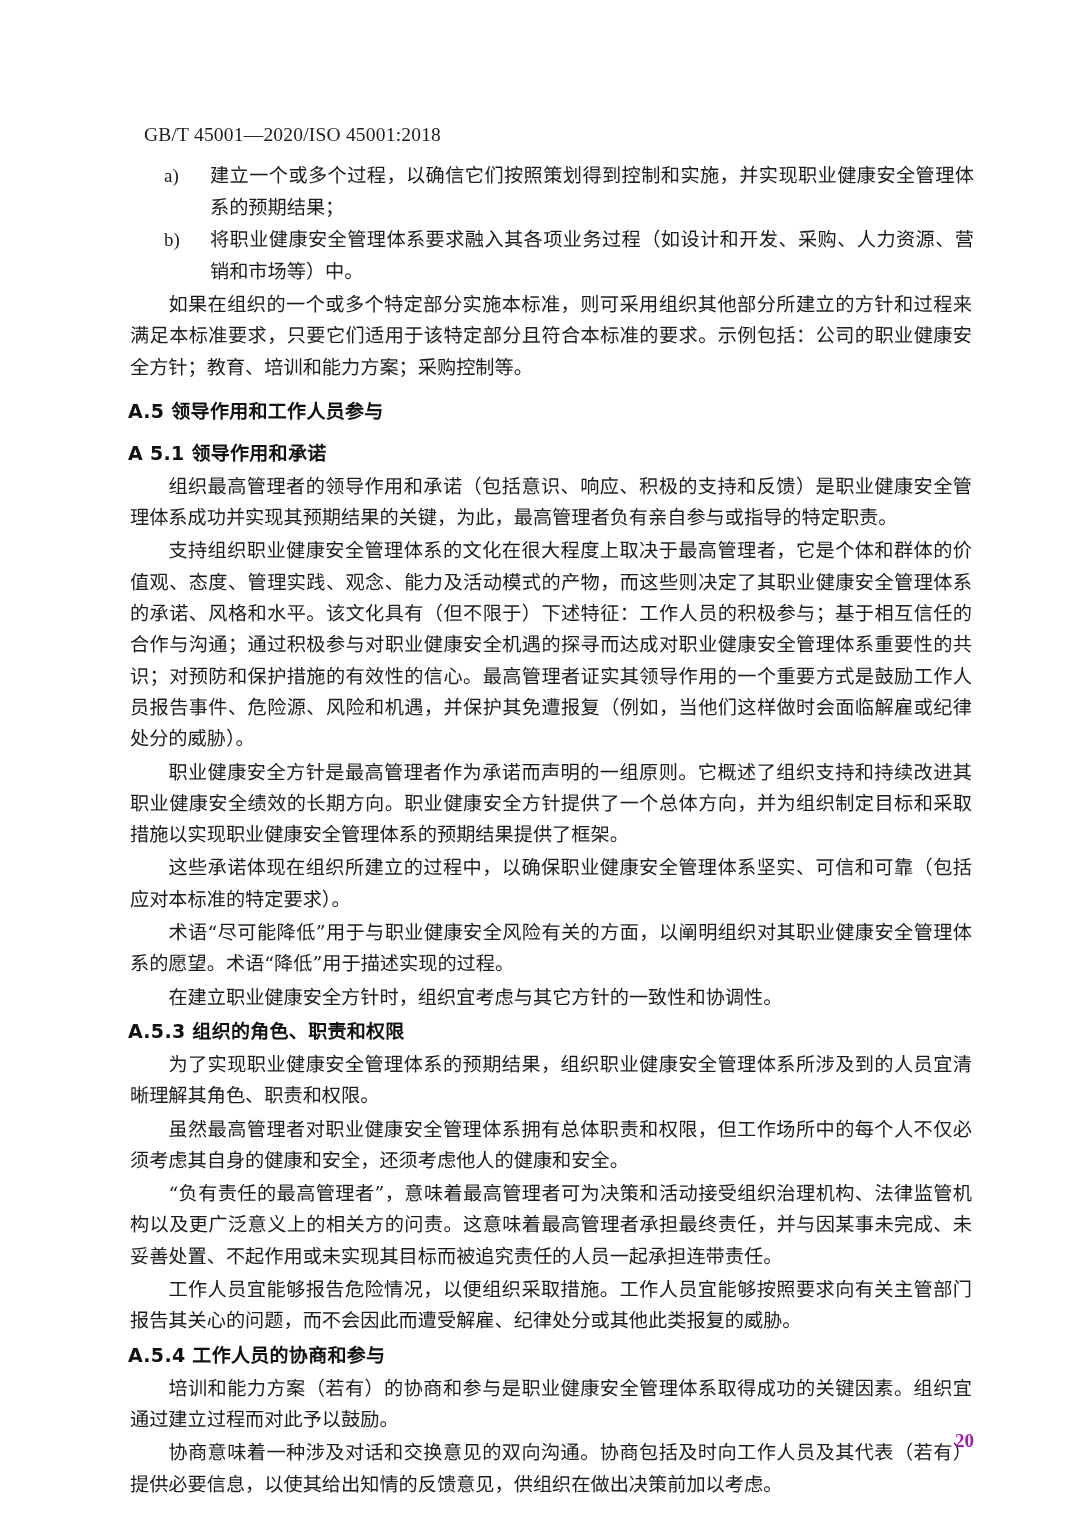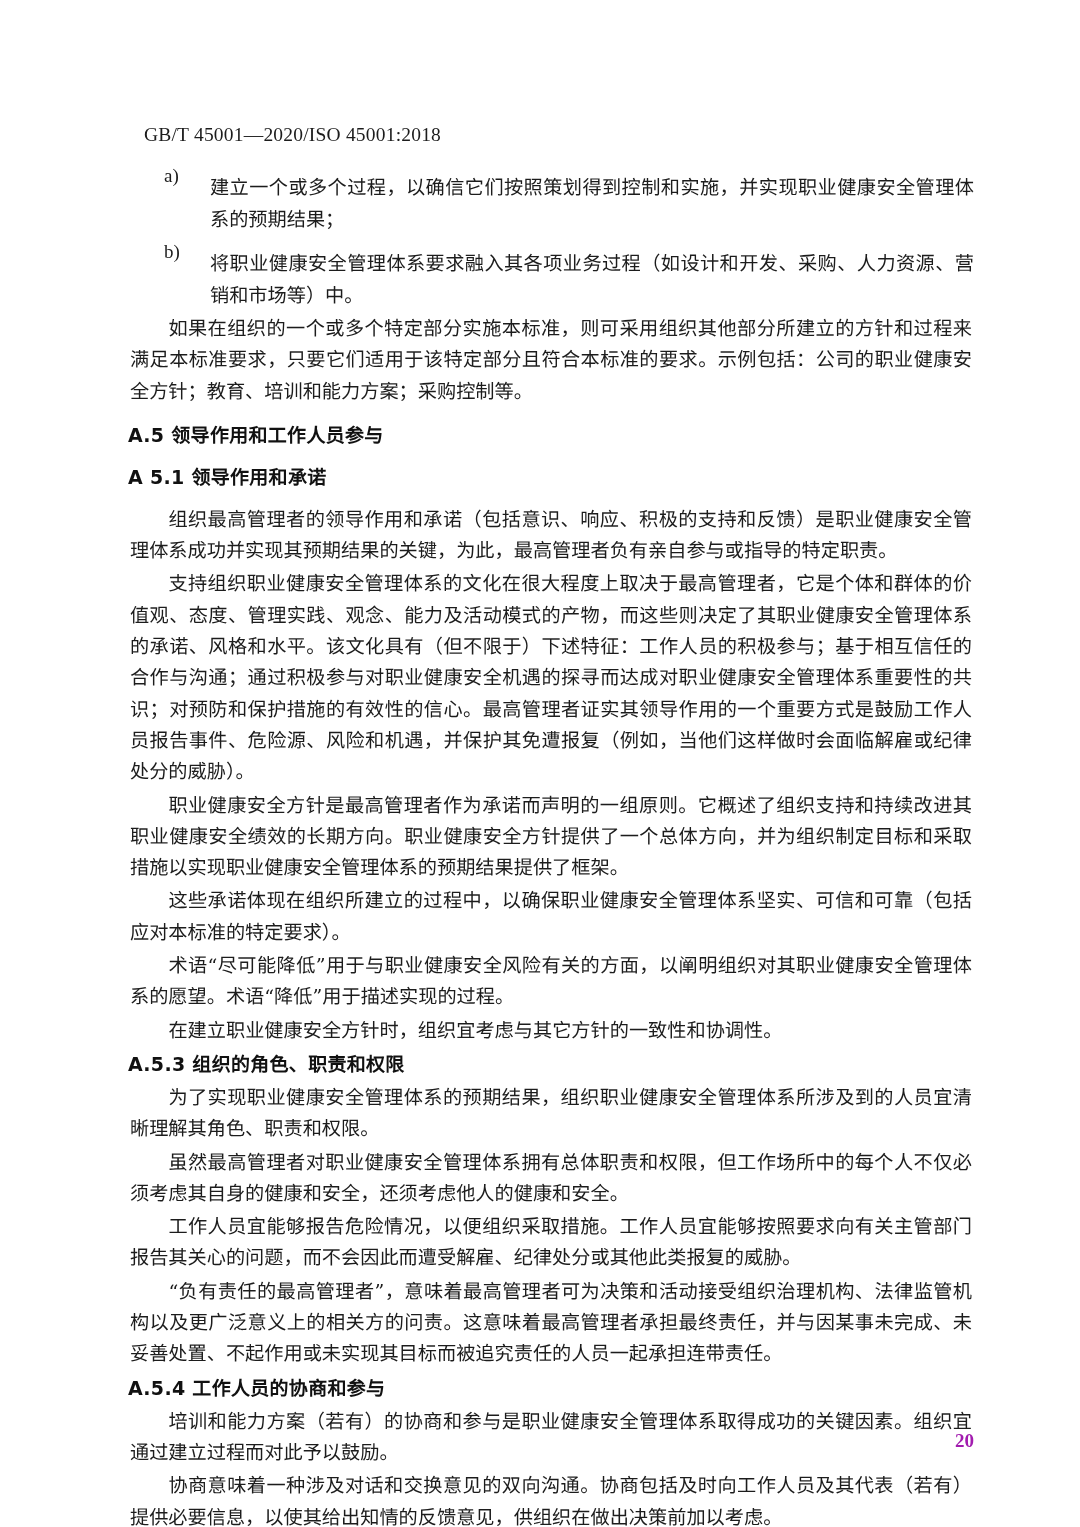--- a/index.html
+++ b/index.html
@@ -62,21 +62,20 @@
     line-height: 31.5px;
     color: #1c1c1c;
   }
   .list-text {
     flex: 1 1 auto;
     font-size: 19.2px;
     line-height: 31.5px;
     text-align: justify;
     text-justify: inter-character;
     color: #1c1c1c;
-    margin-top: 12px;
   }
 
   
   .para {
     margin: 2px;
     font-size: 19.2px;
     line-height: 31.3px;
     text-align: justify;
     text-justify: inter-character;
     text-indent: 2em;
@@ -86,21 +85,21 @@
   
   .heading {
     margin: 14px 0 10px 0;
     font-family: "DejaVu Sans", "Liberation Sans", sans-serif;
     font-size: 19px;
     font-weight: bold;
     line-height: 28px;
     color: #111111;
     letter-spacing: 0.3px;
   }
-  .heading.tight-bottom { margin-bottom: 13px; }
+  .heading.tight-bottom { margin-bottom: 4px; }
   .heading.flush { margin-top: 4px; margin-bottom: 4px; }
 
   
   .page-number {
     position: absolute;
     right: 106px;
     top: 1430px;
     font-family: "Liberation Serif", "DejaVu Serif", serif;
     font-size: 19px;
     color: #a21caf;
@@ -159,22 +158,22 @@
     <p class="para">支持组织职业健康安全管理体系的文化在很大程度上取决于最高管理者，它是个体和群体的价值观、态度、管理实践、观念、能力及活动模式的产物，而这些则决定了其职业健康安全管理体系的承诺、风格和水平。该文化具有（但不限于）下述特征：工作人员的积极参与；基于相互信任的合作与沟通；通过积极参与对职业健康安全机遇的探寻而达成对职业健康安全管理体系重要性的共识；对预防和保护措施的有效性的信心。最高管理者证实其领导作用的一个重要方式是鼓励工作人员报告事件、危险源、风险和机遇，并保护其免遭报复（例如，当他们这样做时会面临解雇或纪律处分的威胁）。</p>
 
     <p class="para">职业健康安全方针是最高管理者作为承诺而声明的一组原则。它概述了组织支持和持续改进其职业健康安全绩效的长期方向。职业健康安全方针提供了一个总体方向，并为组织制定目标和采取措施以实现职业健康安全管理体系的预期结果提供了框架。</p>
     <p class="para">这些承诺体现在组织所建立的过程中，以确保职业健康安全管理体系坚实、可信和可靠（包括应对本标准的特定要求）。</p>
     <p class="para">术语“尽可能降低”用于与职业健康安全风险有关的方面，以阐明组织对其职业健康安全管理体系的愿望。术语“降低”用于描述实现的过程。</p>
     <p class="para">在建立职业健康安全方针时，组织宜考虑与其它方针的一致性和协调性。</p>
 
     <h3 class="heading flush">A.5.3  组织的角色、职责和权限</h3>
     <p class="para">为了实现职业健康安全管理体系的预期结果，组织职业健康安全管理体系所涉及到的人员宜清晰理解其角色、职责和权限。</p>
     <p class="para">虽然最高管理者对职业健康安全管理体系拥有总体职责和权限，但工作场所中的每个人不仅必须考虑其自身的健康和安全，还须考虑他人的健康和安全。</p>
+    <p class="para">“负有责任的最高管理者”，意味着最高管理者可为决策和活动接受组织治理机构、法律监管机构以及更广泛意义上的相关方的问责。这意味着最高管理者承担最终责任，并与因某事未完成、未妥善处置、不起作用或未实现其目标而被追究责任的人员一起承担连带责任。</p>
     <p class="para">工作人员宜能够报告危险情况，以便组织采取措施。工作人员宜能够按照要求向有关主管部门报告其关心的问题，而不会因此而遭受解雇、纪律处分或其他此类报复的威胁。</p>
-    <p class="para">“负有责任的最高管理者”，意味着最高管理者可为决策和活动接受组织治理机构、法律监管机构以及更广泛意义上的相关方的问责。这意味着最高管理者承担最终责任，并与因某事未完成、未妥善处置、不起作用或未实现其目标而被追究责任的人员一起承担连带责任。</p>
 
     <h3 class="heading flush">A.5.4  工作人员的协商和参与</h3>
     <p class="para">培训和能力方案（若有）的协商和参与是职业健康安全管理体系取得成功的关键因素。组织宜通过建立过程而对此予以鼓励。</p>
     <p class="para">协商意味着一种涉及对话和交换意见的双向沟通。协商包括及时向工作人员及其代表（若有）提供必要信息，以使其给出知情的反馈意见，供组织在做出决策前加以考虑。</p>
 
   </div>
 
   <div class="page-number">20</div>
 
   <div class="watermark">

